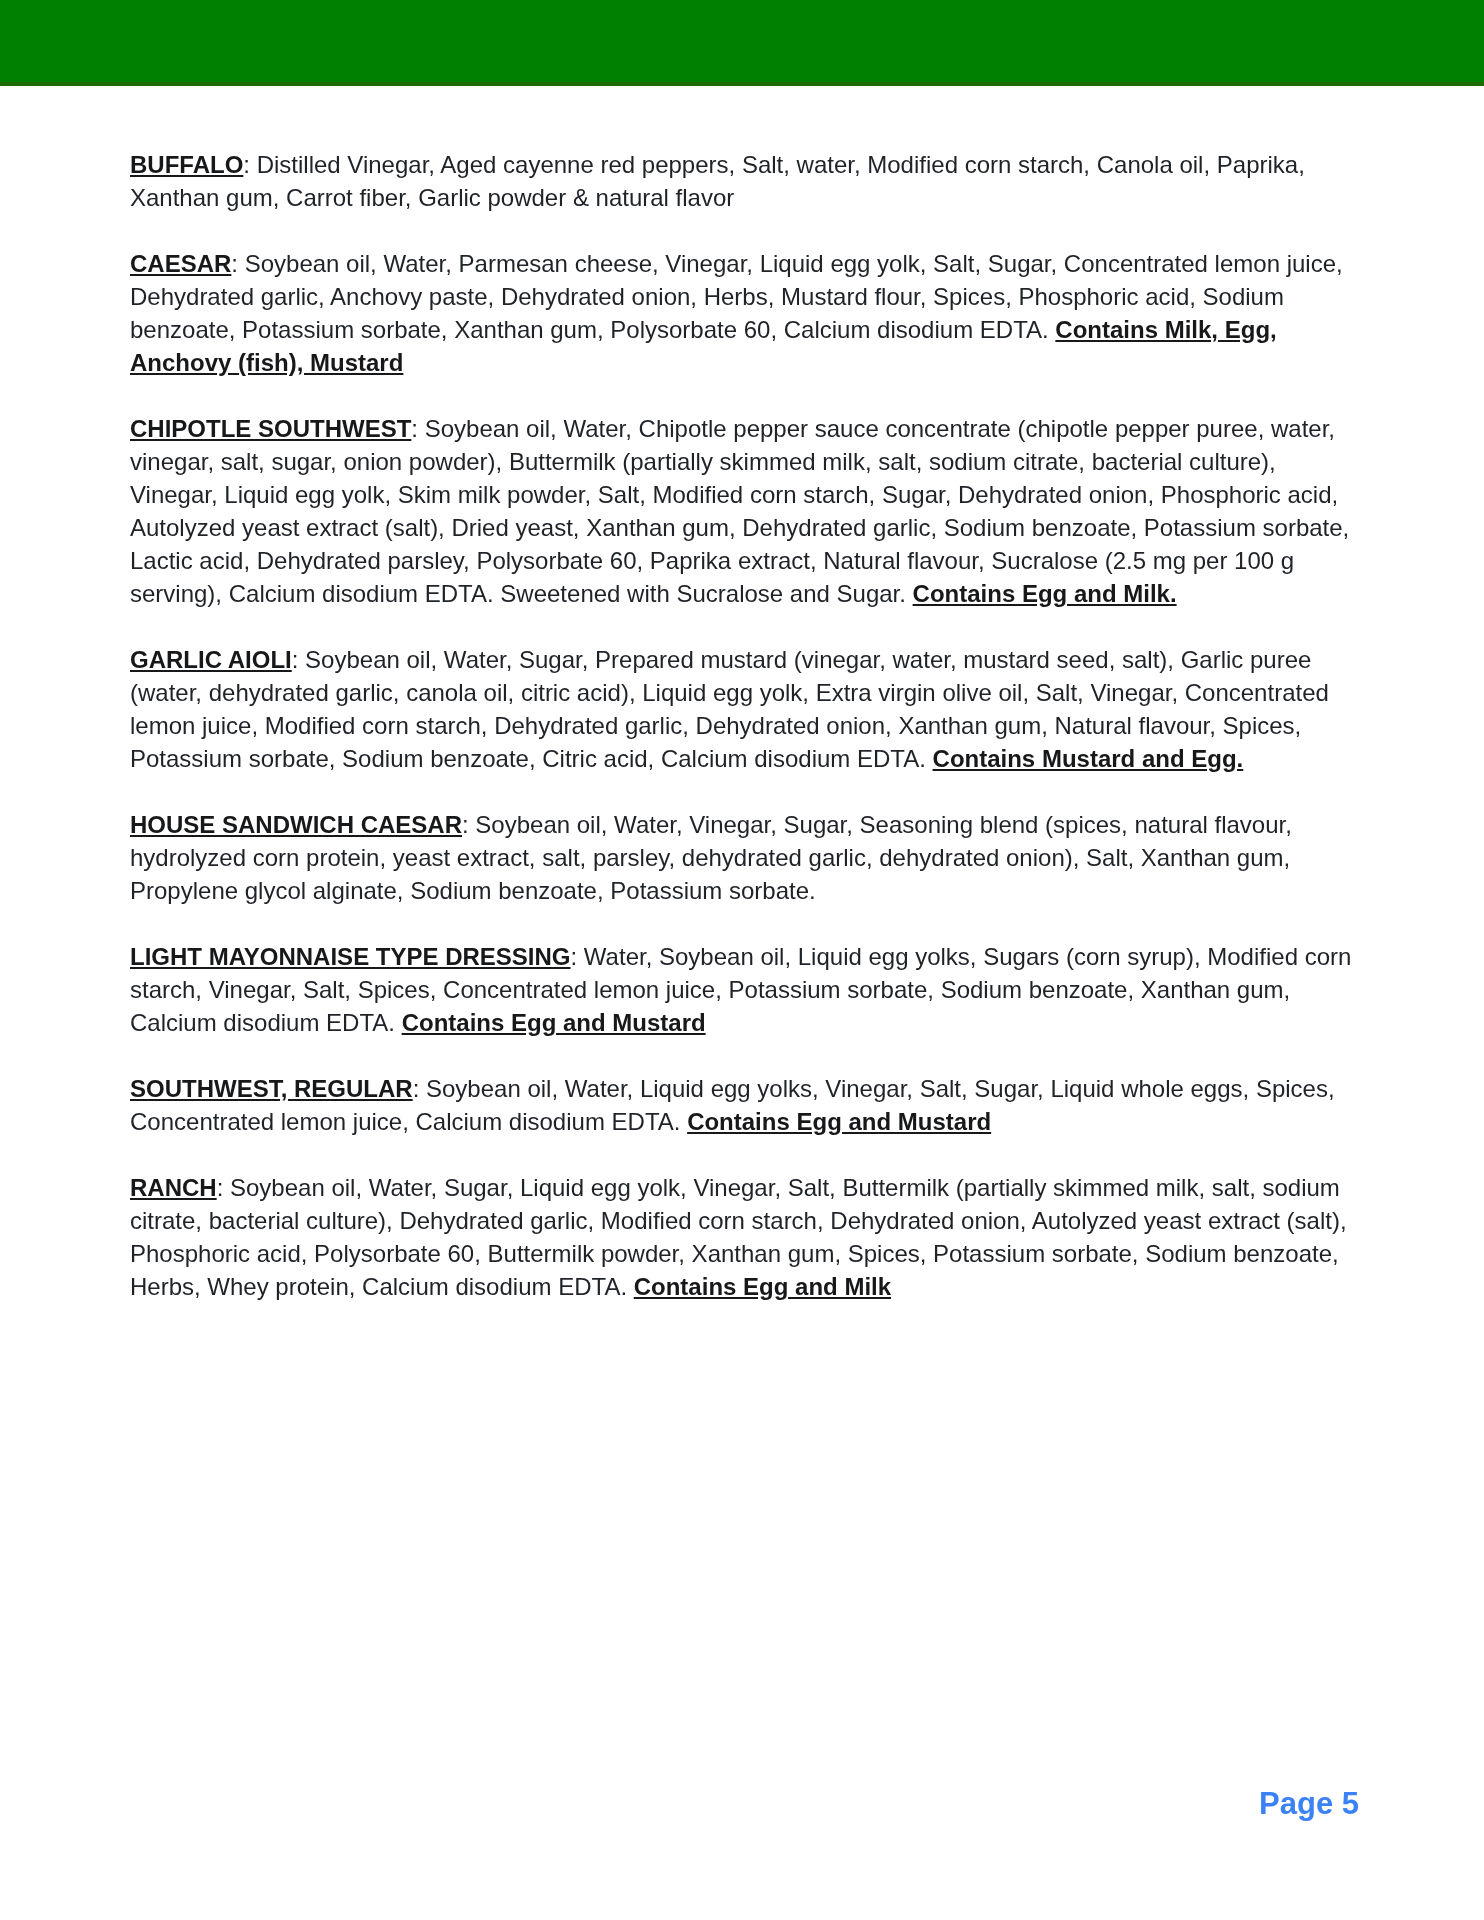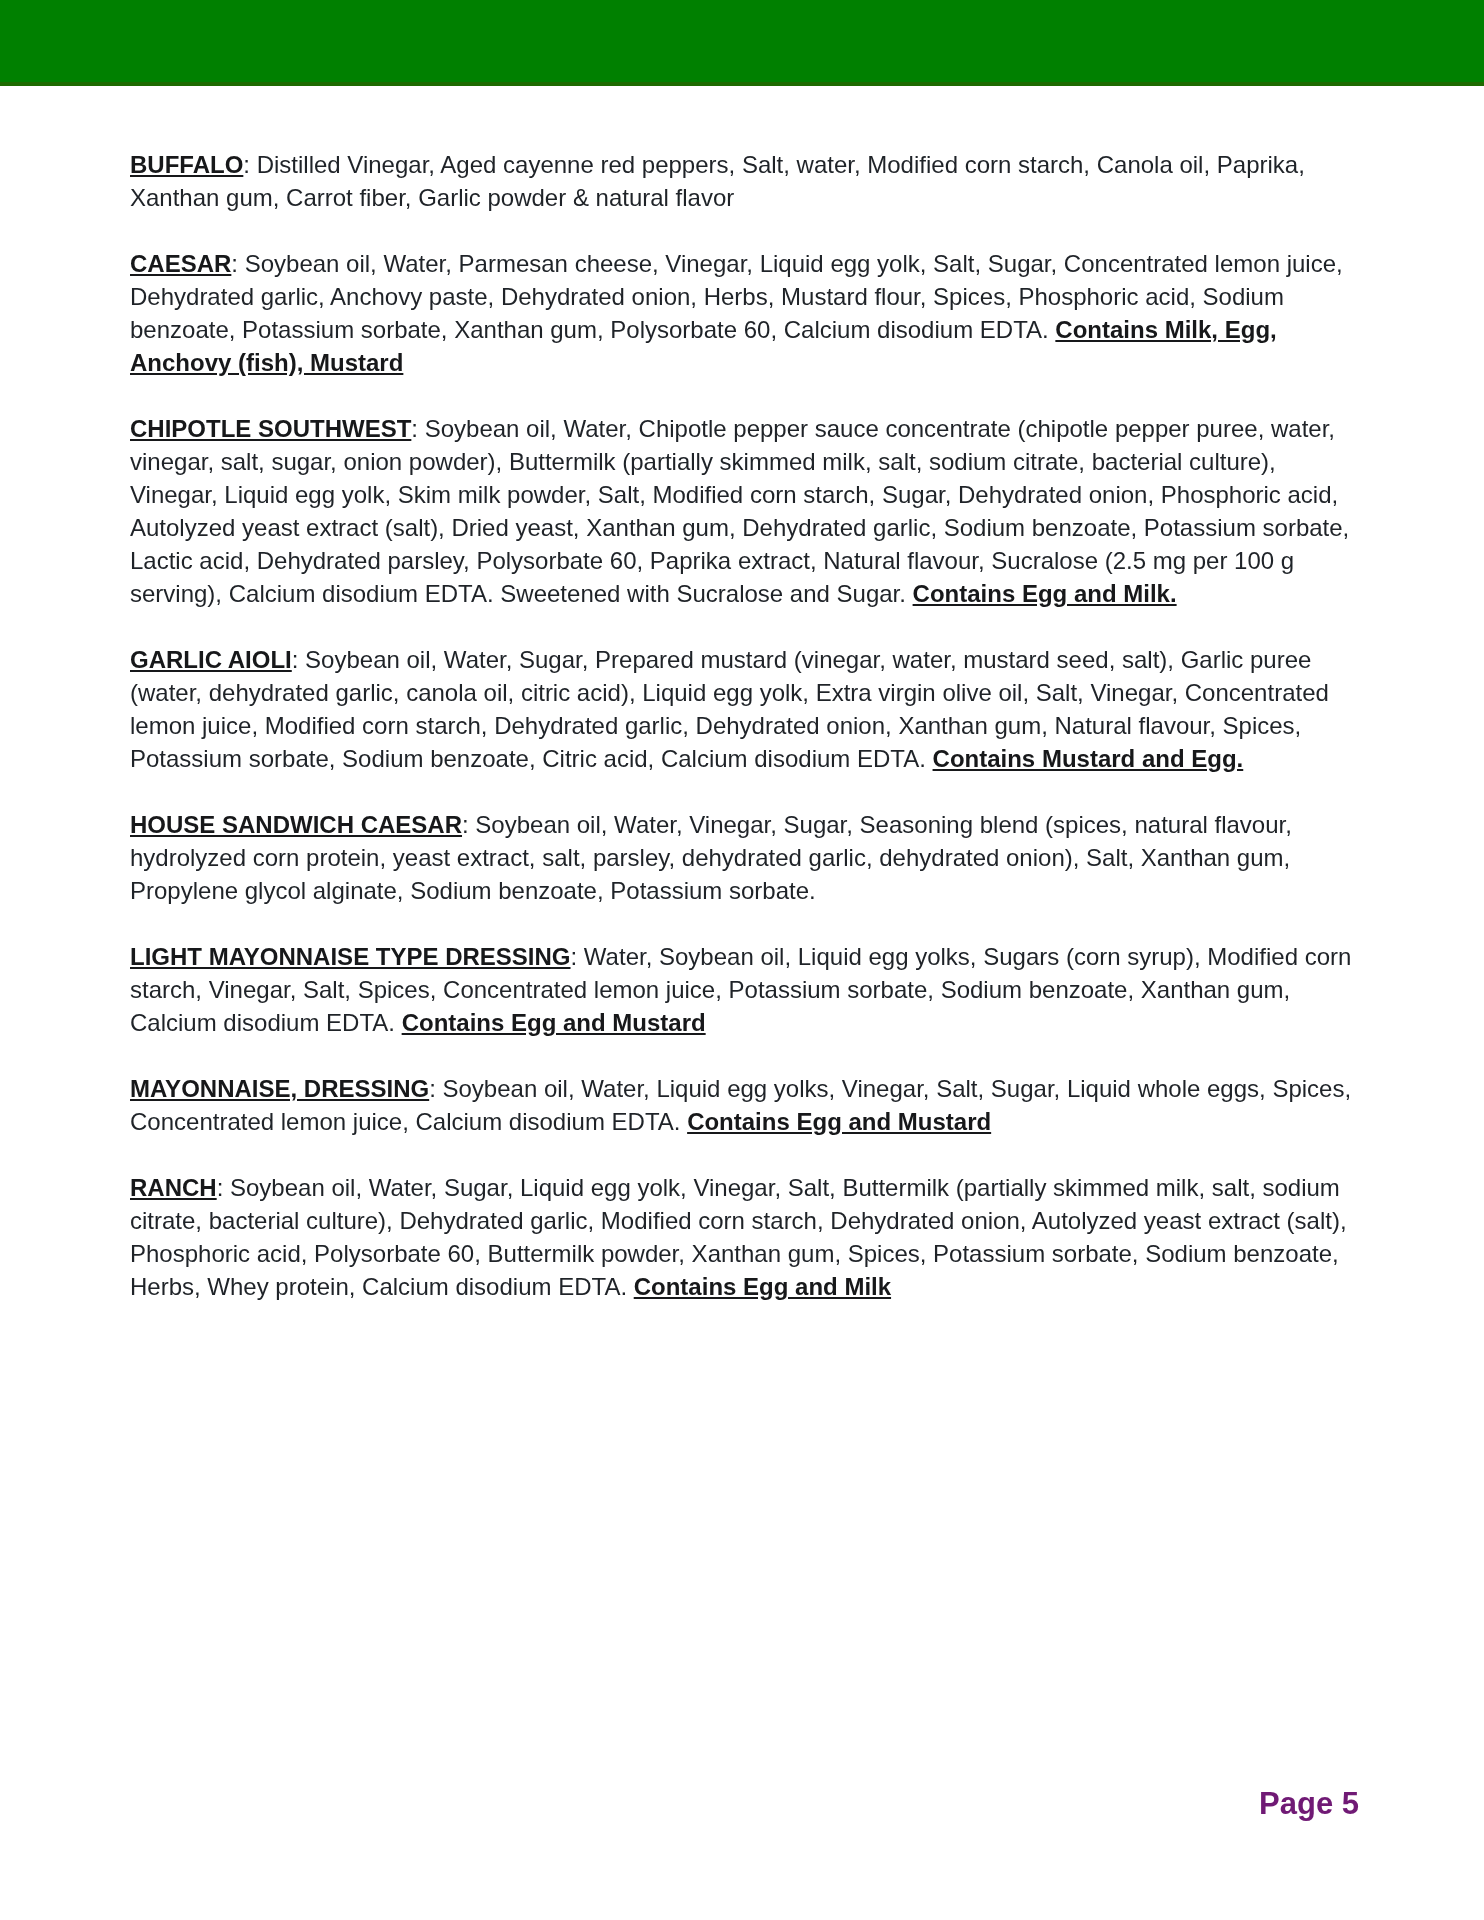--- a/index.html
+++ b/index.html
@@ -40,21 +40,21 @@
     color: #17181a;
     text-decoration: underline;
   }
   .page-footer {
     position: absolute;
     top: 1786px;
     right: 125px;
     font-weight: bold;
     font-size: 31px;
     line-height: 36px;
-    color: #701a75;
+    color: #3b82f6;
     text-align: right;
   }
 </style>
 </head>
 <body>
 
 <div class="header-bar"></div>
 
 <div class="content">
 
@@ -64,20 +64,20 @@
 
   <p class="section"><b>CHIPOTLE SOUTHWEST</b><span>: </span><span>Soybean oil, Water, Chipotle pepper sauce concentrate (chipotle pepper puree, water, vinegar, salt, sugar, onion powder), Buttermilk (partially skimmed milk, salt, sodium citrate, bacterial culture), Vinegar, Liquid egg yolk, Skim milk powder, Salt, Modified corn starch, Sugar, Dehydrated onion, Phosphoric acid, Autolyzed yeast extract (salt), Dried yeast, Xanthan gum, Dehydrated garlic, Sodium benzoate, Potassium sorbate, Lactic acid, Dehydrated parsley, Polysorbate 60, Paprika extract, Natural flavour, Sucralose (2.5 mg per 100 g serving), Calcium disodium EDTA. Sweetened with Sucralose and Sugar. </span><b>Contains Egg and Milk.</b></p>
 
   <p class="section"><b>GARLIC AIOLI</b><span>: </span><span>Soybean oil, Water, Sugar, Prepared mustard (vinegar, water, mustard seed, salt), Garlic puree (water, dehydrated garlic, canola oil, citric acid), Liquid egg yolk, Extra virgin olive oil, Salt, Vinegar, Concentrated lemon juice, Modified corn starch, Dehydrated garlic, Dehydrated onion, Xanthan gum, Natural flavour, Spices, Potassium sorbate, Sodium benzoate, Citric acid, Calcium disodium EDTA. </span><b>Contains Mustard and Egg.</b></p>
 
   <p class="section"><b>HOUSE SANDWICH CAESAR</b><span>: </span><span>Soybean oil, Water, Vinegar, Sugar, Seasoning blend (spices, natural flavour, hydrolyzed corn protein, yeast extract, salt, parsley, dehydrated garlic, dehydrated onion), Salt, Xanthan gum, Propylene glycol alginate, Sodium benzoate, Potassium sorbate.</span><b></b></p>
 
 
   <p class="section"><b>LIGHT MAYONNAISE TYPE DRESSING</b><span>: </span><span>Water, Soybean oil, Liquid egg yolks, Sugars (corn syrup), Modified corn starch, Vinegar, Salt, Spices, Concentrated lemon juice, Potassium sorbate, Sodium benzoate, Xanthan gum, Calcium disodium EDTA. </span><b>Contains Egg and Mustard</b></p>
 
-  <p class="section"><b>MAYONNAISE, DRESSING</b><span>: </span><span>Soybean oil, Water, Liquid egg yolks, Vinegar, Salt, Sugar, Liquid whole eggs, Spices, Concentrated lemon juice, Calcium disodium EDTA. </span><b>Contains Egg and Mustard</b></p>
+  <p class="section"><b>SOUTHWEST, REGULAR</b><span>: </span><span>Soybean oil, Water, Liquid egg yolks, Vinegar, Salt, Sugar, Liquid whole eggs, Spices, Concentrated lemon juice, Calcium disodium EDTA. </span><b>Contains Egg and Mustard</b></p>
 
 
   <p class="section"><b>RANCH</b><span>: </span><span>Soybean oil, Water, Sugar, Liquid egg yolk, Vinegar, Salt, Buttermilk (partially skimmed milk, salt, sodium citrate, bacterial culture), Dehydrated garlic, Modified corn starch, Dehydrated onion, Autolyzed yeast extract (salt), Phosphoric acid, Polysorbate 60, Buttermilk powder, Xanthan gum, Spices, Potassium sorbate, Sodium benzoate, Herbs, Whey protein, Calcium disodium EDTA. </span><b>Contains Egg and Milk</b></p>
 
 </div>
 
 <div class="page-footer">Page 5</div>
 
 </body></html>

